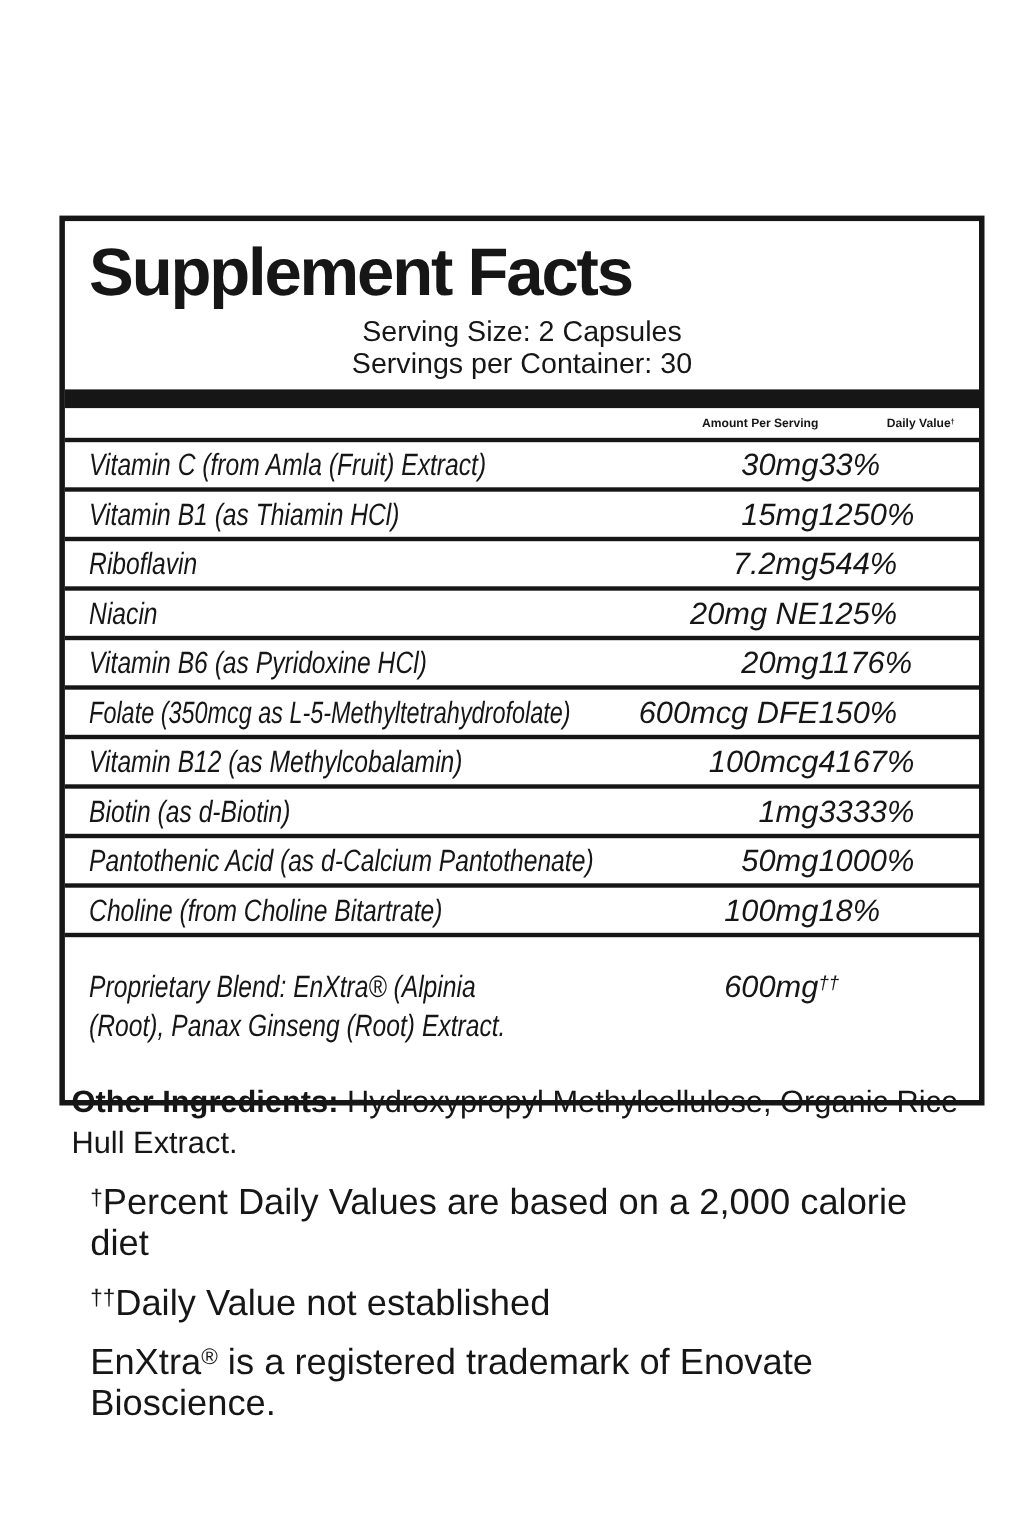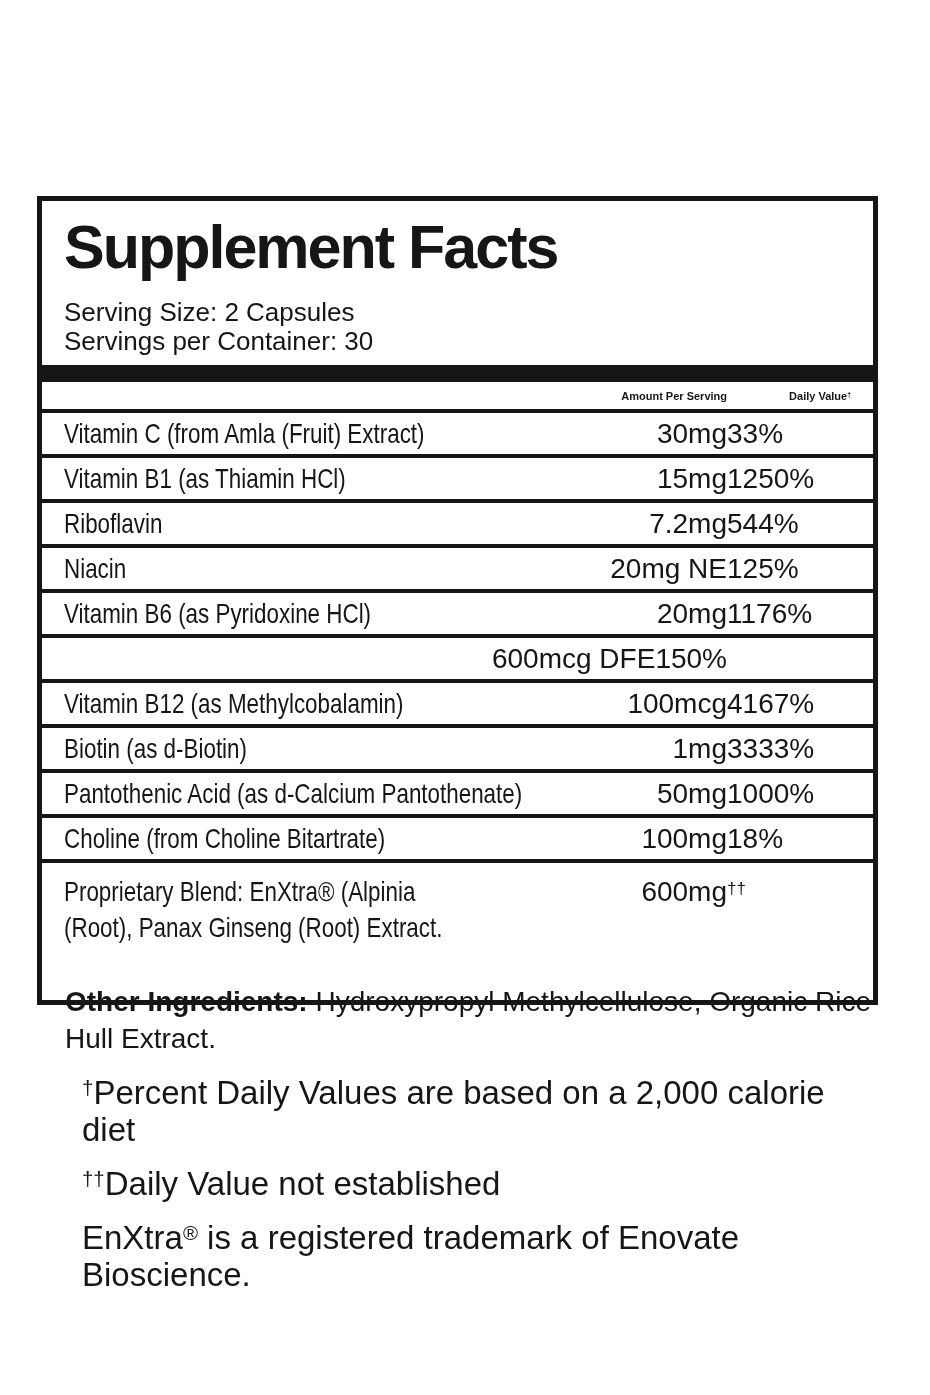--- a/index.html
+++ b/index.html
@@ -8,36 +8,36 @@
     width: 930px; height: 1395px;
     background: #ffffff;
     color: #161616;
     font-family: "Liberation Sans", "DejaVu Sans", sans-serif;
     -webkit-font-smoothing: antialiased;
   }
   .page { position: relative; width: 930px; height: 1395px; background: #ffffff; overflow: hidden; }
 
   
   .panel {
-    position: absolute; left: 37px; top: 196px;
+    position: absolute; left: 54px; top: 196px;
     width: 841px; height: 809px;
     border: 5px solid #161616;
     background: #ffffff;
     overflow: hidden;
   }
   .panel-header { padding: 15px 22px 0 22px; }
   .title {
     margin: 0;
     font-size: 61px;
     font-weight: bold;
     letter-spacing: -2px;
     line-height: 62px;
     white-space: nowrap;
   }
-  .serving-block { margin-top: 20px; }
+  .serving-block { margin-top: 9px; text-align: center; }
   .serving-line { font-size: 26px; line-height: 29px; }
 
   .bar { height: 17px; background: #161616; margin-top: 9px; }
 
   
   .thead, .row {
     display: grid;
     grid-template-columns: 1fr auto 124px;
     align-items: center;
     padding: 0 22px;
@@ -48,38 +48,38 @@
     border-bottom: 4px solid #161616;
     font-size: 11px; font-weight: bold;
   }
   .thead .amt { text-align: right; white-space: nowrap; }
   .thead .dv  { text-align: right; white-space: nowrap; }
 
   .row {
     border-bottom: 4px solid #161616;
     font-size: 28px;
     line-height: 29px;
-    padding-top: 6px; padding-bottom: 6px;
+    padding-top: 6px; padding-bottom: 6px; font-style: italic;
   }
   .row .amt { text-align: right; white-space: nowrap; padding-left: 10px; }
   .row .dv  { text-align: left; white-space: nowrap; }
 
   
   .cname {
     display: inline-block;
     transform: scaleX(0.8);
     transform-origin: 0 50%;
     white-space: nowrap;
   }
 
   
   .row.blend {
     border-bottom: none;
     align-items: start;
-    padding-top: 11px;
+    padding-top: 27px;
     line-height: 36px;
   }
   .row.blend .amt { line-height: 36px; }
   .row.blend .dv {
     font-size: 17px;
     line-height: 24px;
     padding-top: 3px;
     padding-right: 14px;
   }
   .blend-line { display: block; }
@@ -149,20 +149,21 @@
       <div class="cell dv">125%</div>
     </div>
 
     <div class="row">
       <div class="cell name"><span class="cname">Vitamin B6 (as Pyridoxine HCl)</span></div>
       <div class="cell amt">20mg</div>
       <div class="cell dv">1176%</div>
     </div>
 
     <div class="row">
+      <div class="cell name"><span class="cname" style="transform:scaleX(0.76)">Folate (350mcg as L-5-Methyltetrahydrofolate)</span></div>
       <div class="cell amt">600mcg DFE</div>
       <div class="cell dv">150%</div>
     </div>
 
     <div class="row">
       <div class="cell name"><span class="cname">Vitamin B12 (as Methylcobalamin)</span></div>
       <div class="cell amt">100mcg</div>
       <div class="cell dv">4167%</div>
     </div>
 

